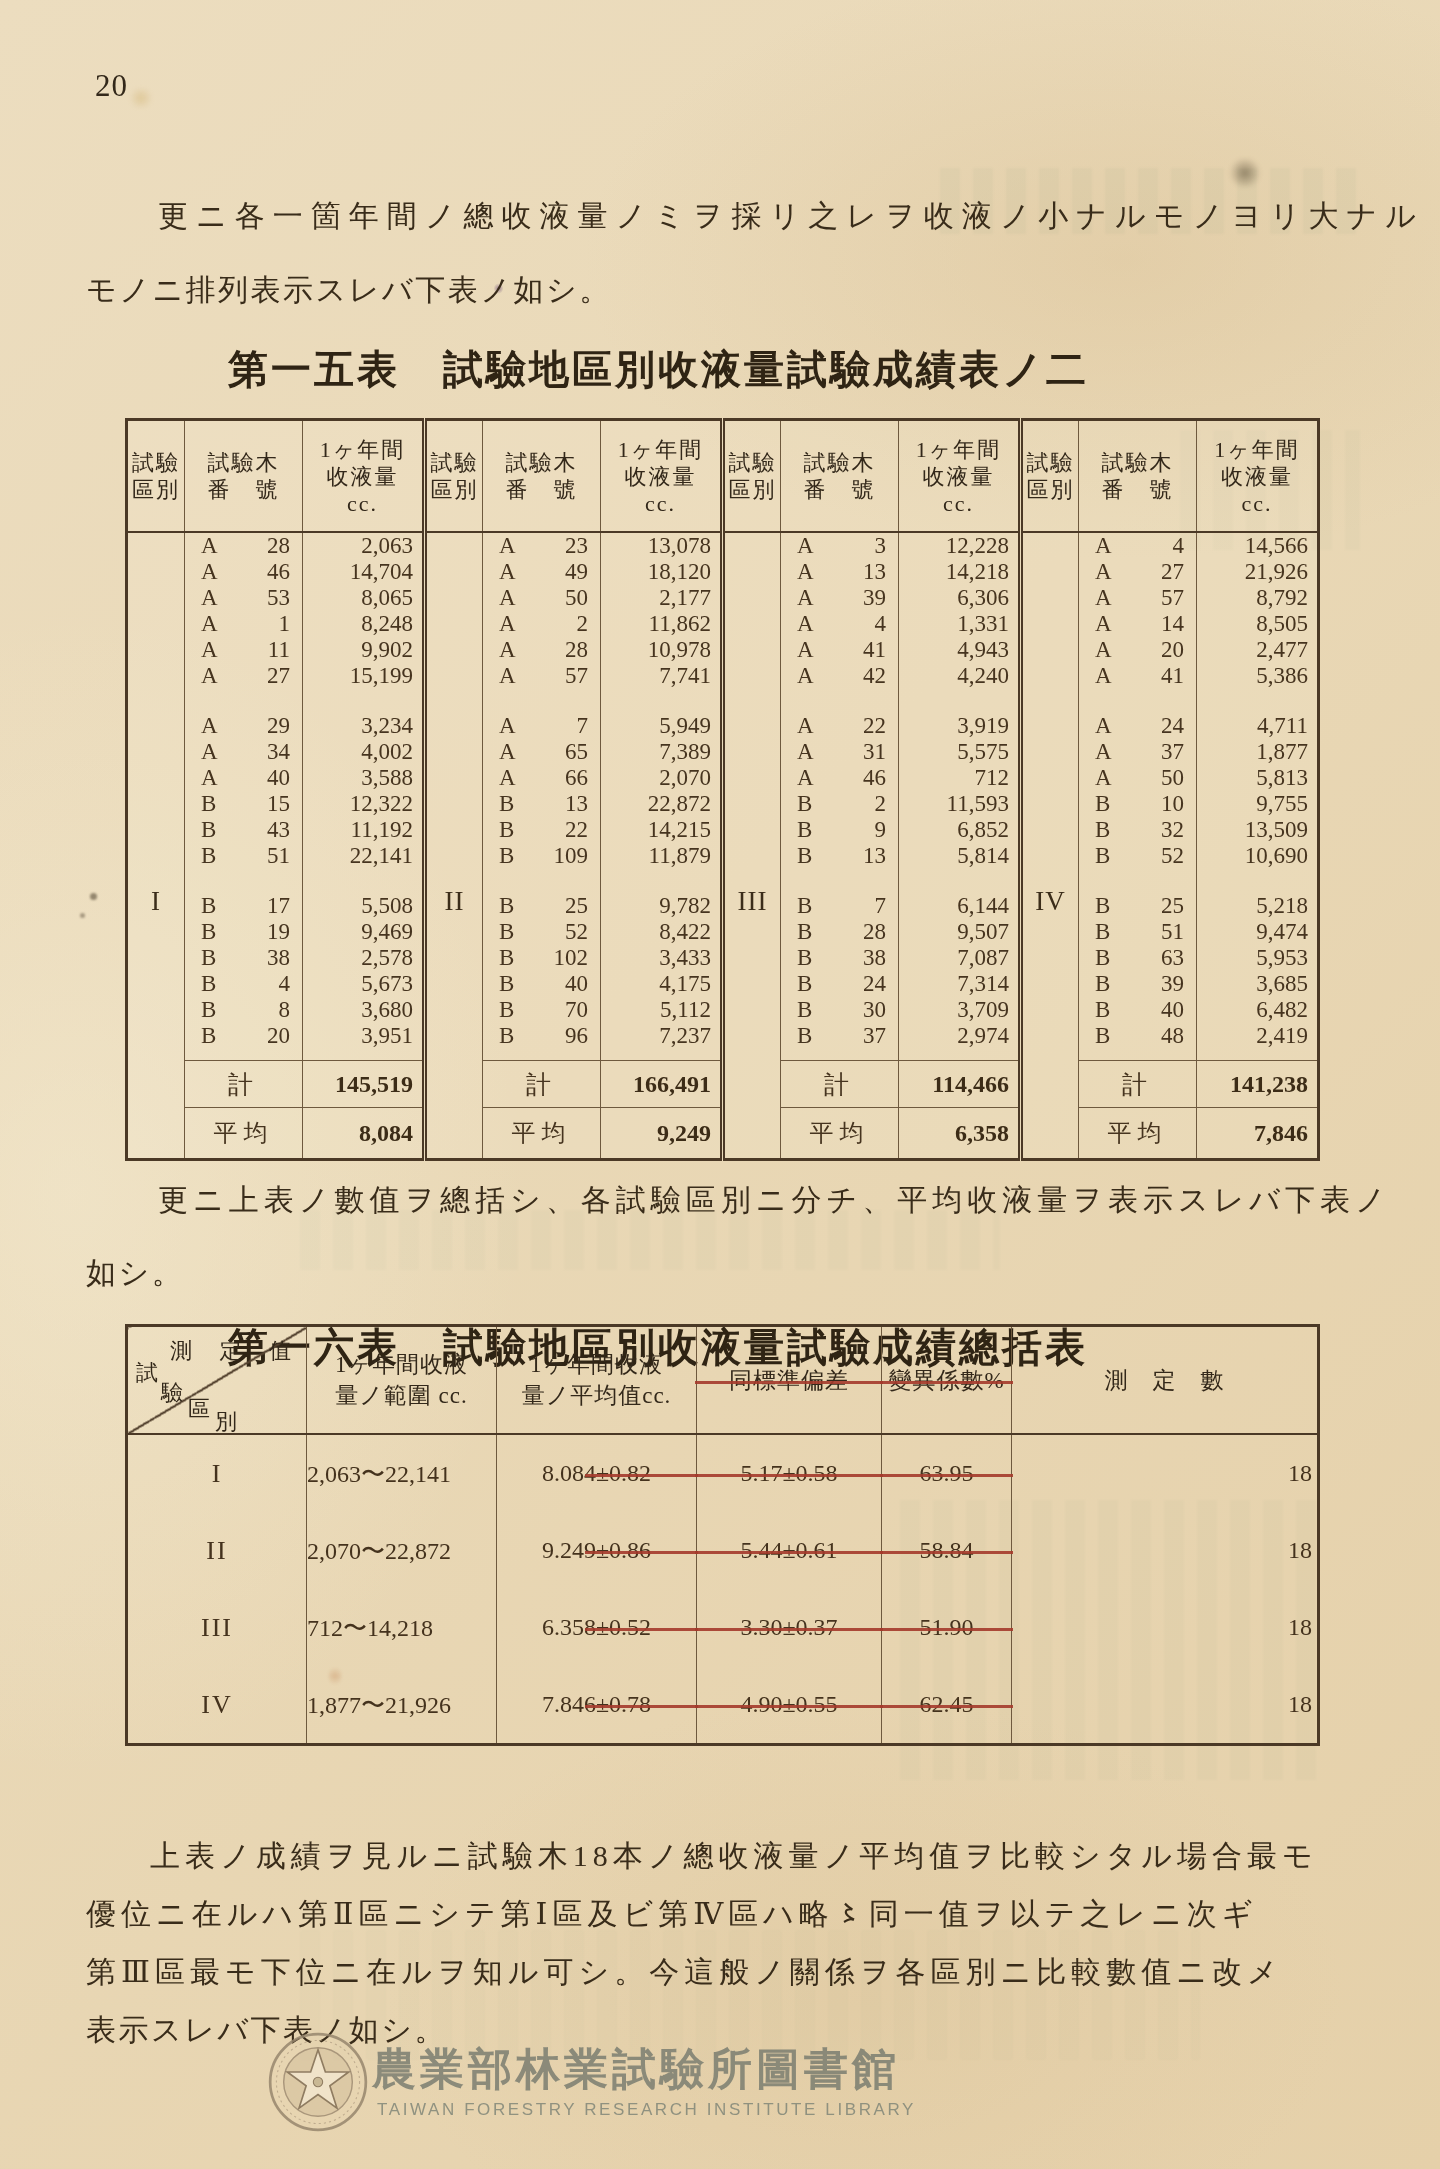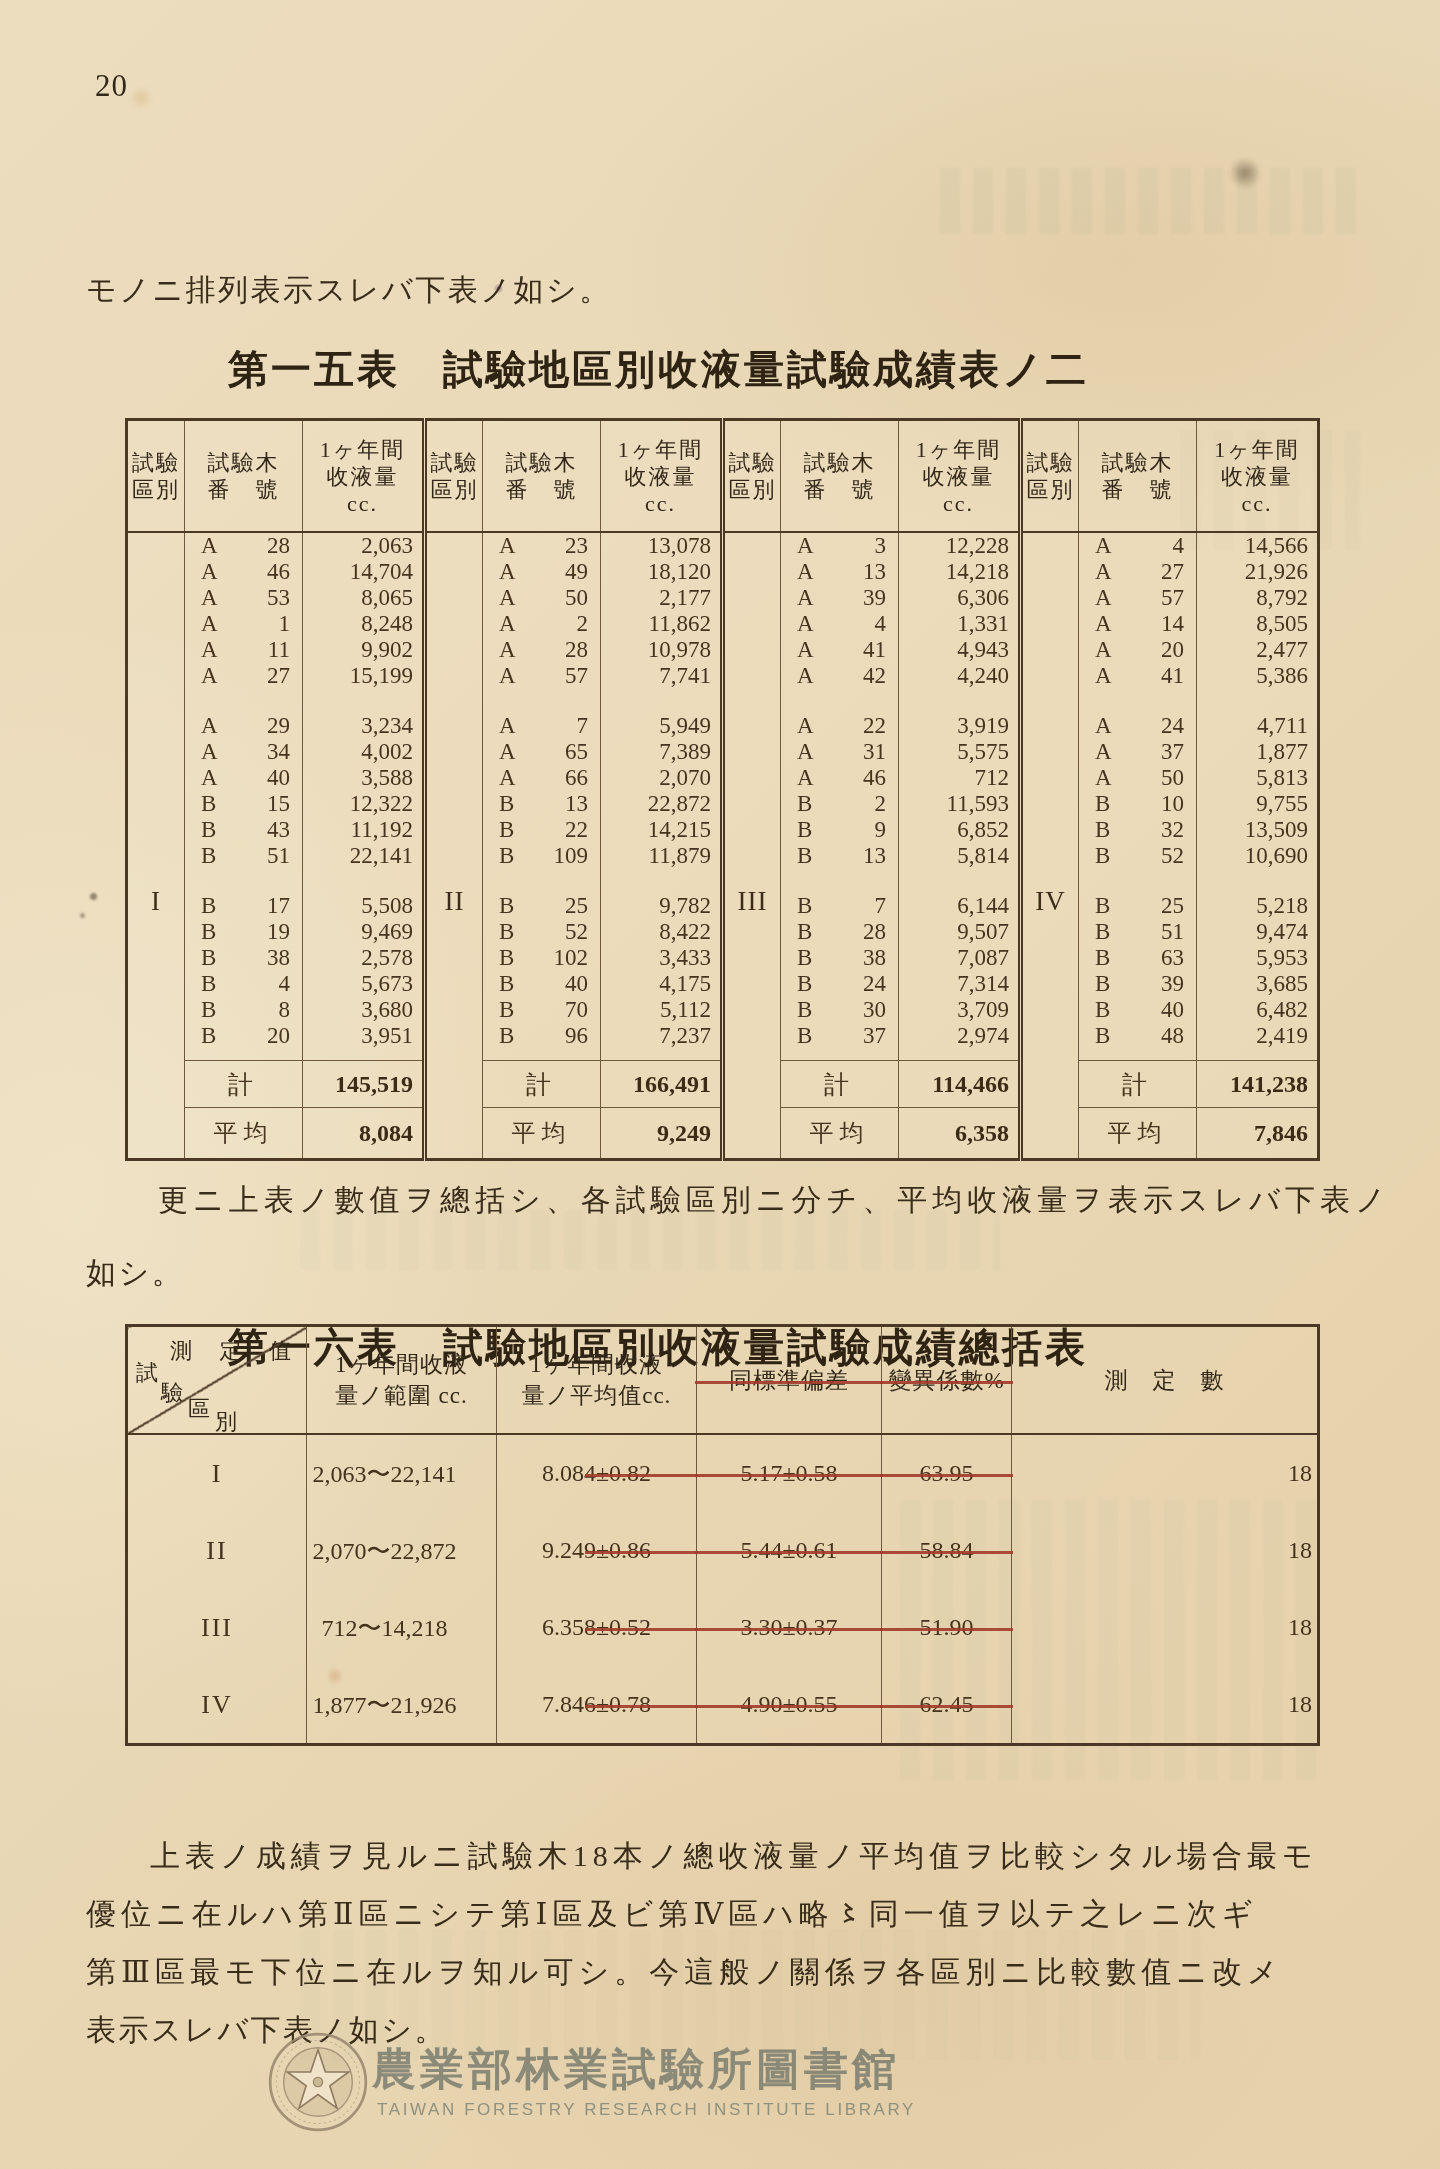--- a/index.html
+++ b/index.html
@@ -83,21 +83,21 @@
           white-space:pre-line;text-align:center;vertical-align:middle;height:106px;padding:0;position:relative;}
   .t16 td{border-left:1.5px solid #6e593e;font-size:24px;color:#44321d;height:77px;
           text-align:center;vertical-align:middle;position:relative;padding:0;}
   .t16 .h-corner{background-image:linear-gradient(to bottom right,transparent 49.4%,#554330 49.4%,#554330 50.6%,transparent 50.6%);}
   .t16 .ct{position:absolute;top:8px;right:4px;letter-spacing:11px;font-size:22px;}
   .t16 .cb{position:absolute;font-size:22px;}
   .t16 .cb0{left:8px;top:30px;}
   .t16 .cb1{left:33px;top:50px;}
   .t16 .cb2{left:60px;top:66px;}
   .t16 .cb3{left:87px;top:79px;}
-  .t16 td.range{text-align:center;padding-right:34px;margin-top:22px;}
+  .t16 td.range{text-align:left;padding-right:34px;margin-top:22px;}
   .t16 td.region{font-size:26px;letter-spacing:2px;}
   .t16 td.count{text-align:right;padding-right:5px;}
   .strike-red::after{content:"";position:absolute;left:-2px;right:-2px;top:51%;height:2.6px;background:#a43a2b;opacity:.9;}
   .strike-part::after{content:"";position:absolute;left:44%;right:-2px;top:51%;height:2.6px;background:#a43a2b;opacity:.9;}
 
   
   .footer-logo{position:absolute;left:266px;top:2030px;width:104px;height:104px;}
   .footer-zh{position:absolute;left:372px;top:2040px;font-size:44px;letter-spacing:4px;color:rgba(118,122,110,.82);
              font-family:"Liberation Sans","DejaVu Sans",sans-serif;font-weight:bold;white-space:nowrap;}
   .footer-en{position:absolute;left:377px;top:2100px;font-size:17px;letter-spacing:2.6px;color:rgba(128,134,120,.85);
@@ -115,20 +115,21 @@
   <div class="ghost g5"></div>
   <div class="stain s1"></div>
   <div class="stain s2"></div>
   <div class="stain s3"></div>
   <div class="stain s4"></div>
   <div class="stain s5"></div>
   <div class="stain s6"></div>
 
   <div class="pageno">20</div>
 
+  <div class="para ls-wide p1l1">更ニ各一箇年間ノ總收液量ノミヲ採リ之レヲ收液ノ小ナルモノヨリ大ナル</div>
   <div class="para ls-tight p1l2">モノニ排列表示スレバ下表ノ如シ。</div>
 
   <div class="tbl-title tt1">第一五表　試驗地區別收液量試驗成績表ノ二</div>
 
   <table class="t15">
     <colgroup>
       <col style="width:58px">
         <col style="width:118px">
         <col style="width:122px">
       <col style="width:58px">

